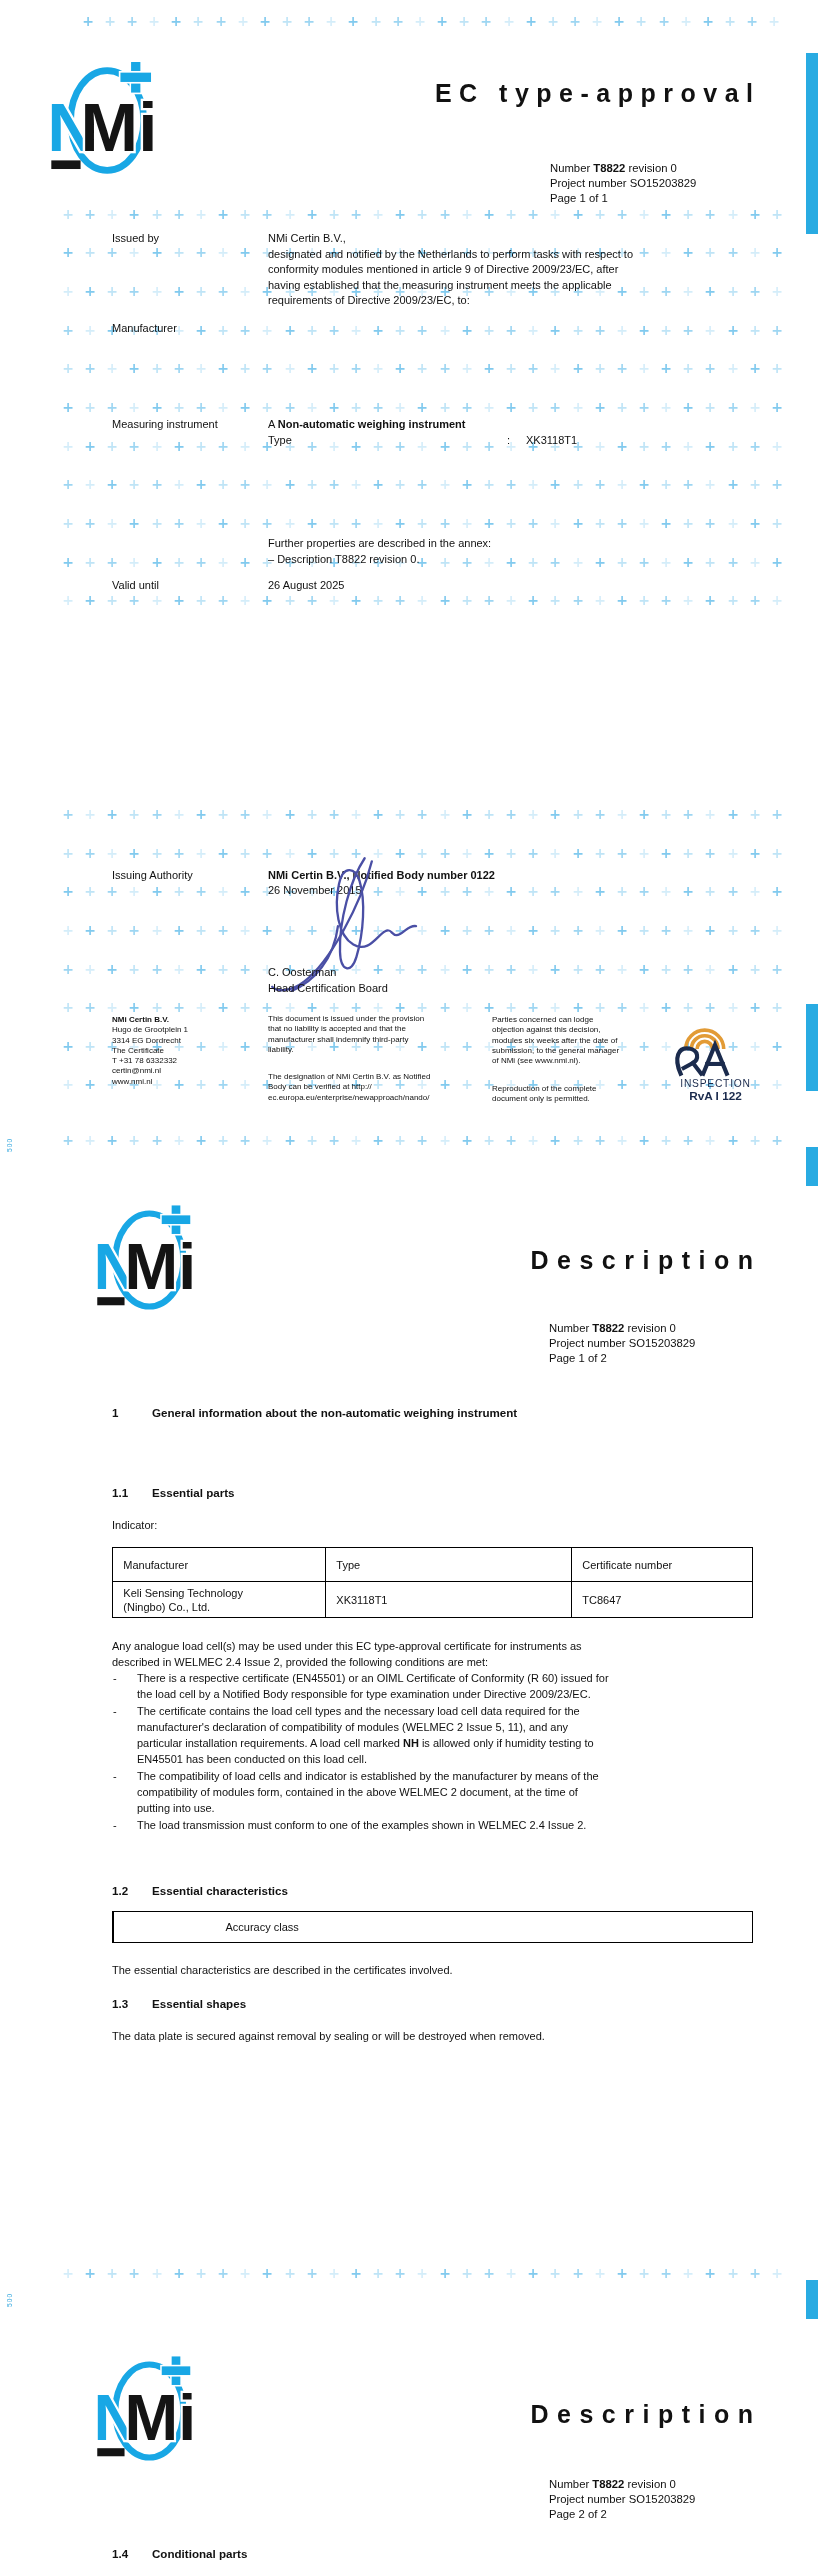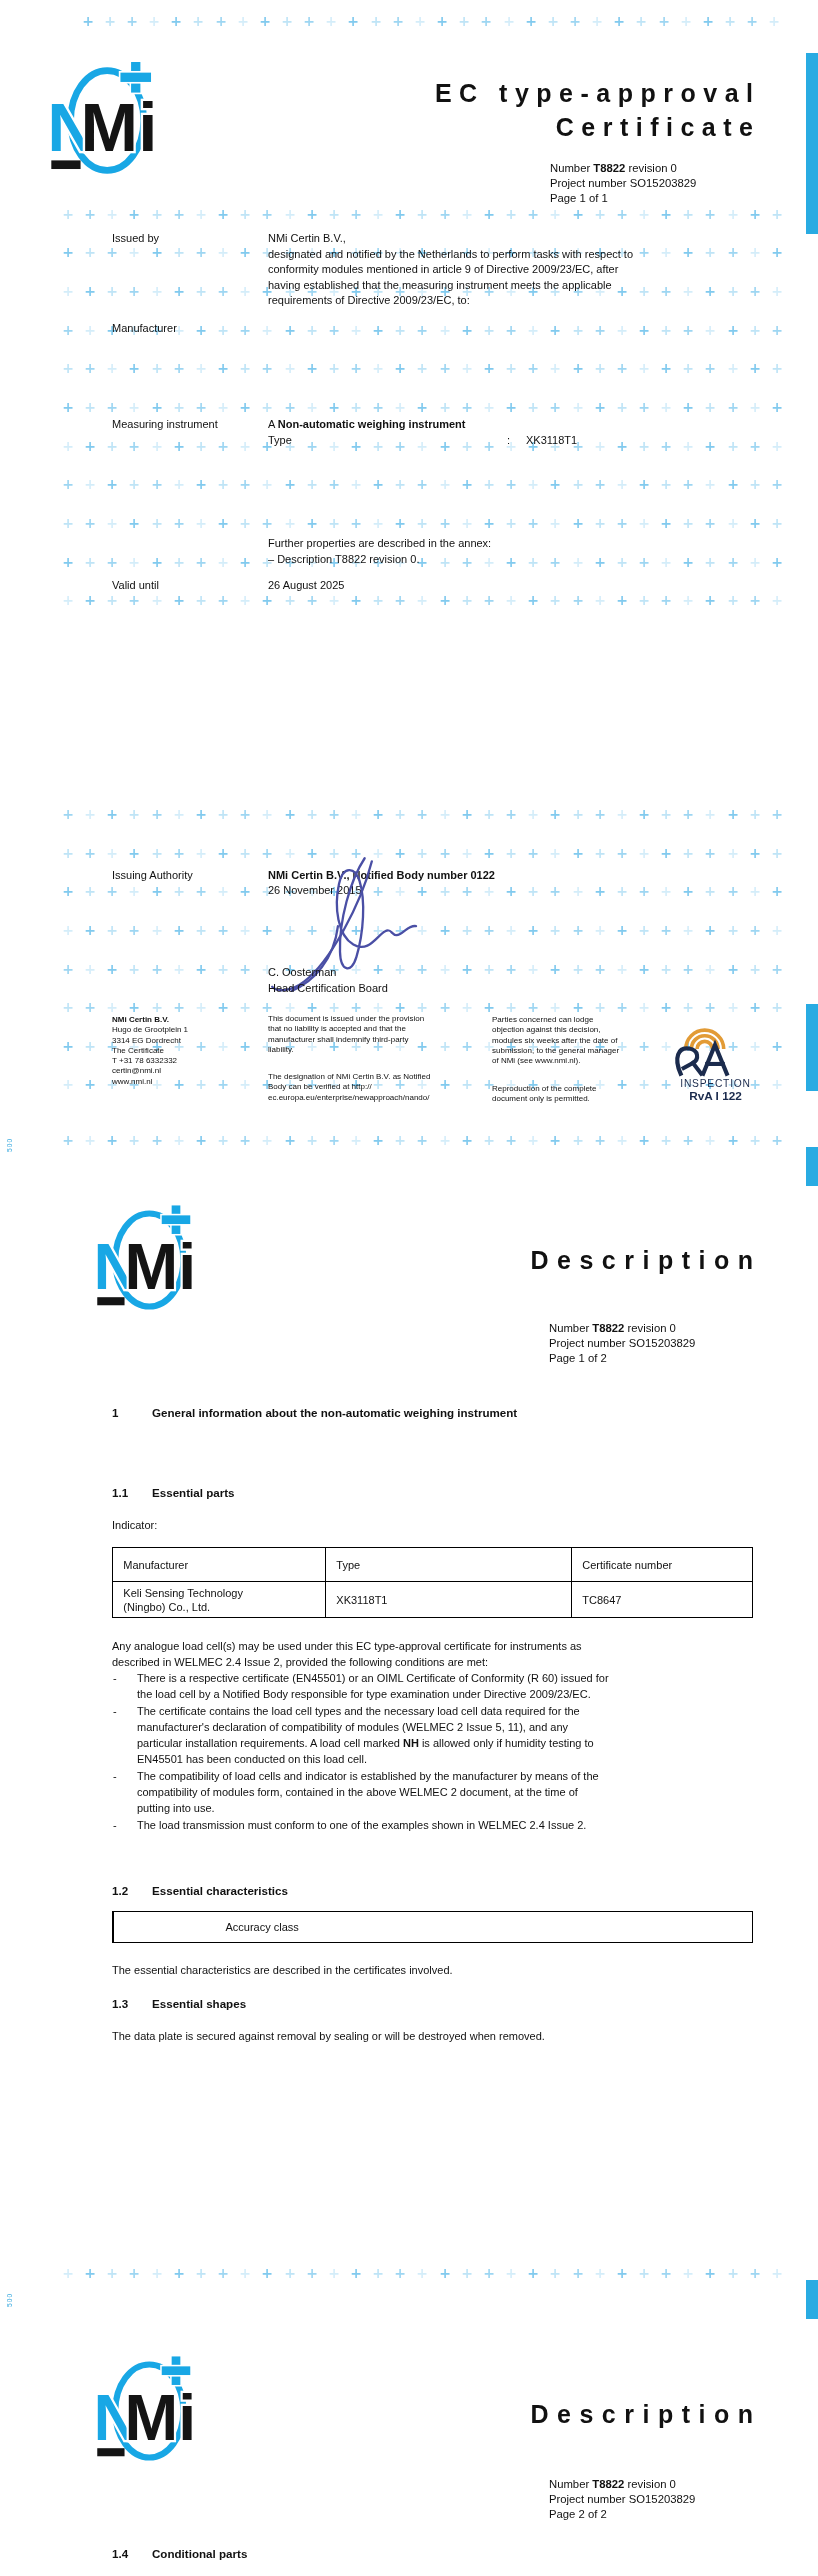--- a/index.html
+++ b/index.html
@@ -800,21 +800,20 @@
       <g fill="#18a7e5" stroke="#ffffff" stroke-width="5" paint-order="stroke">
         <rect x="128" y="12" width="14" height="46"></rect>
         <rect x="112" y="28" width="46" height="14"></rect>
       </g>
       <rect x="8" y="160" width="44" height="13" fill="#141414"></rect>
     </svg>
   </div>
 
   <div class="abs" style="right:65px;top:76px;">
     <div class="bigtitle">EC type-approval</div>
-    <div class="bigtitle">Certificate</div>
   </div>
 
   <div class="abs meta" style="left:550px;top:161px;">
     <div class="nowrap"><span>Number</span> <span class="b">T8822</span> <span>revision 0</span></div>
     <div class="nowrap">Project number SO15203829</div>
     <div class="nowrap">Page 1 of 1</div>
   </div>
 
   <div class="abs t21" style="left:112px;top:231px;">Issued by</div>
   <div class="abs lines30" style="left:268px;top:231px;">

